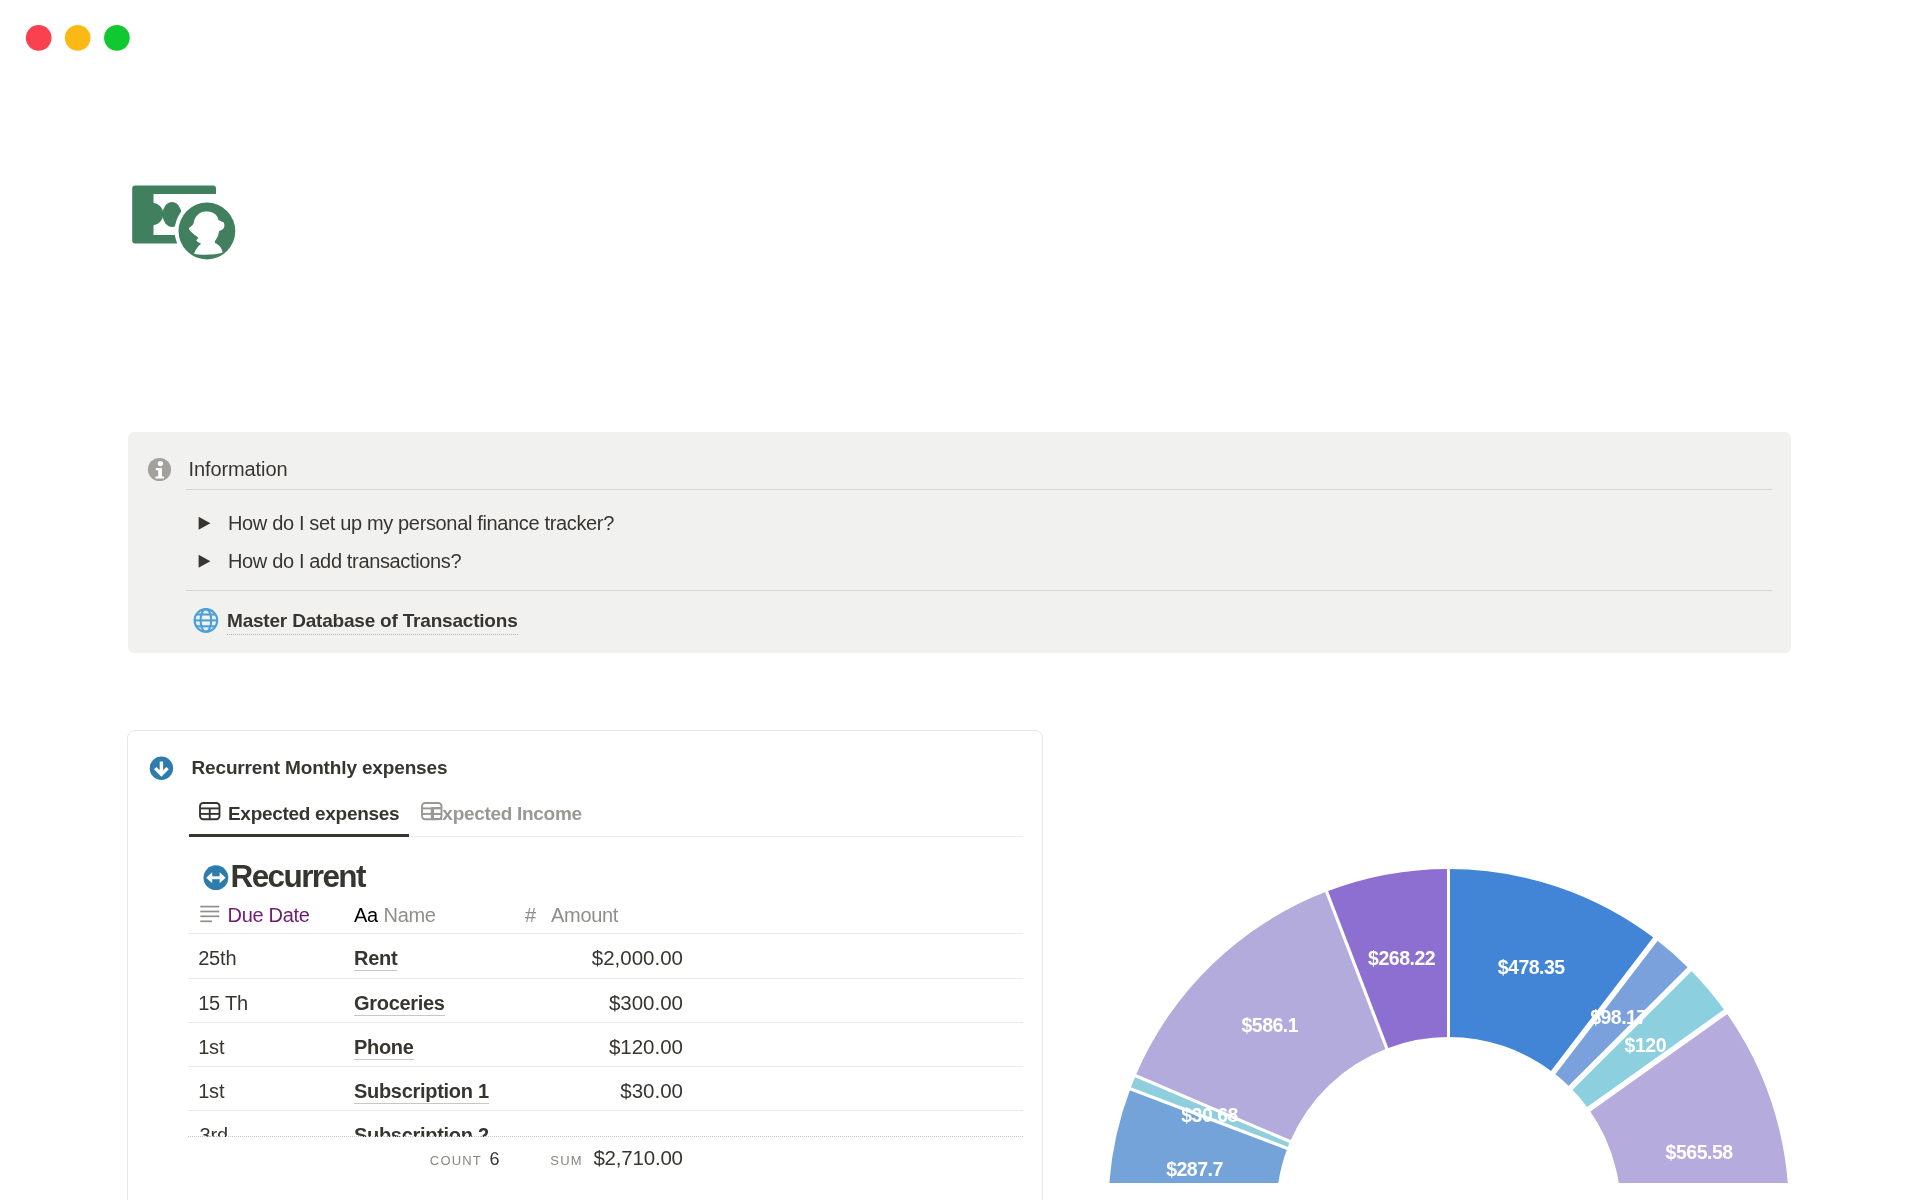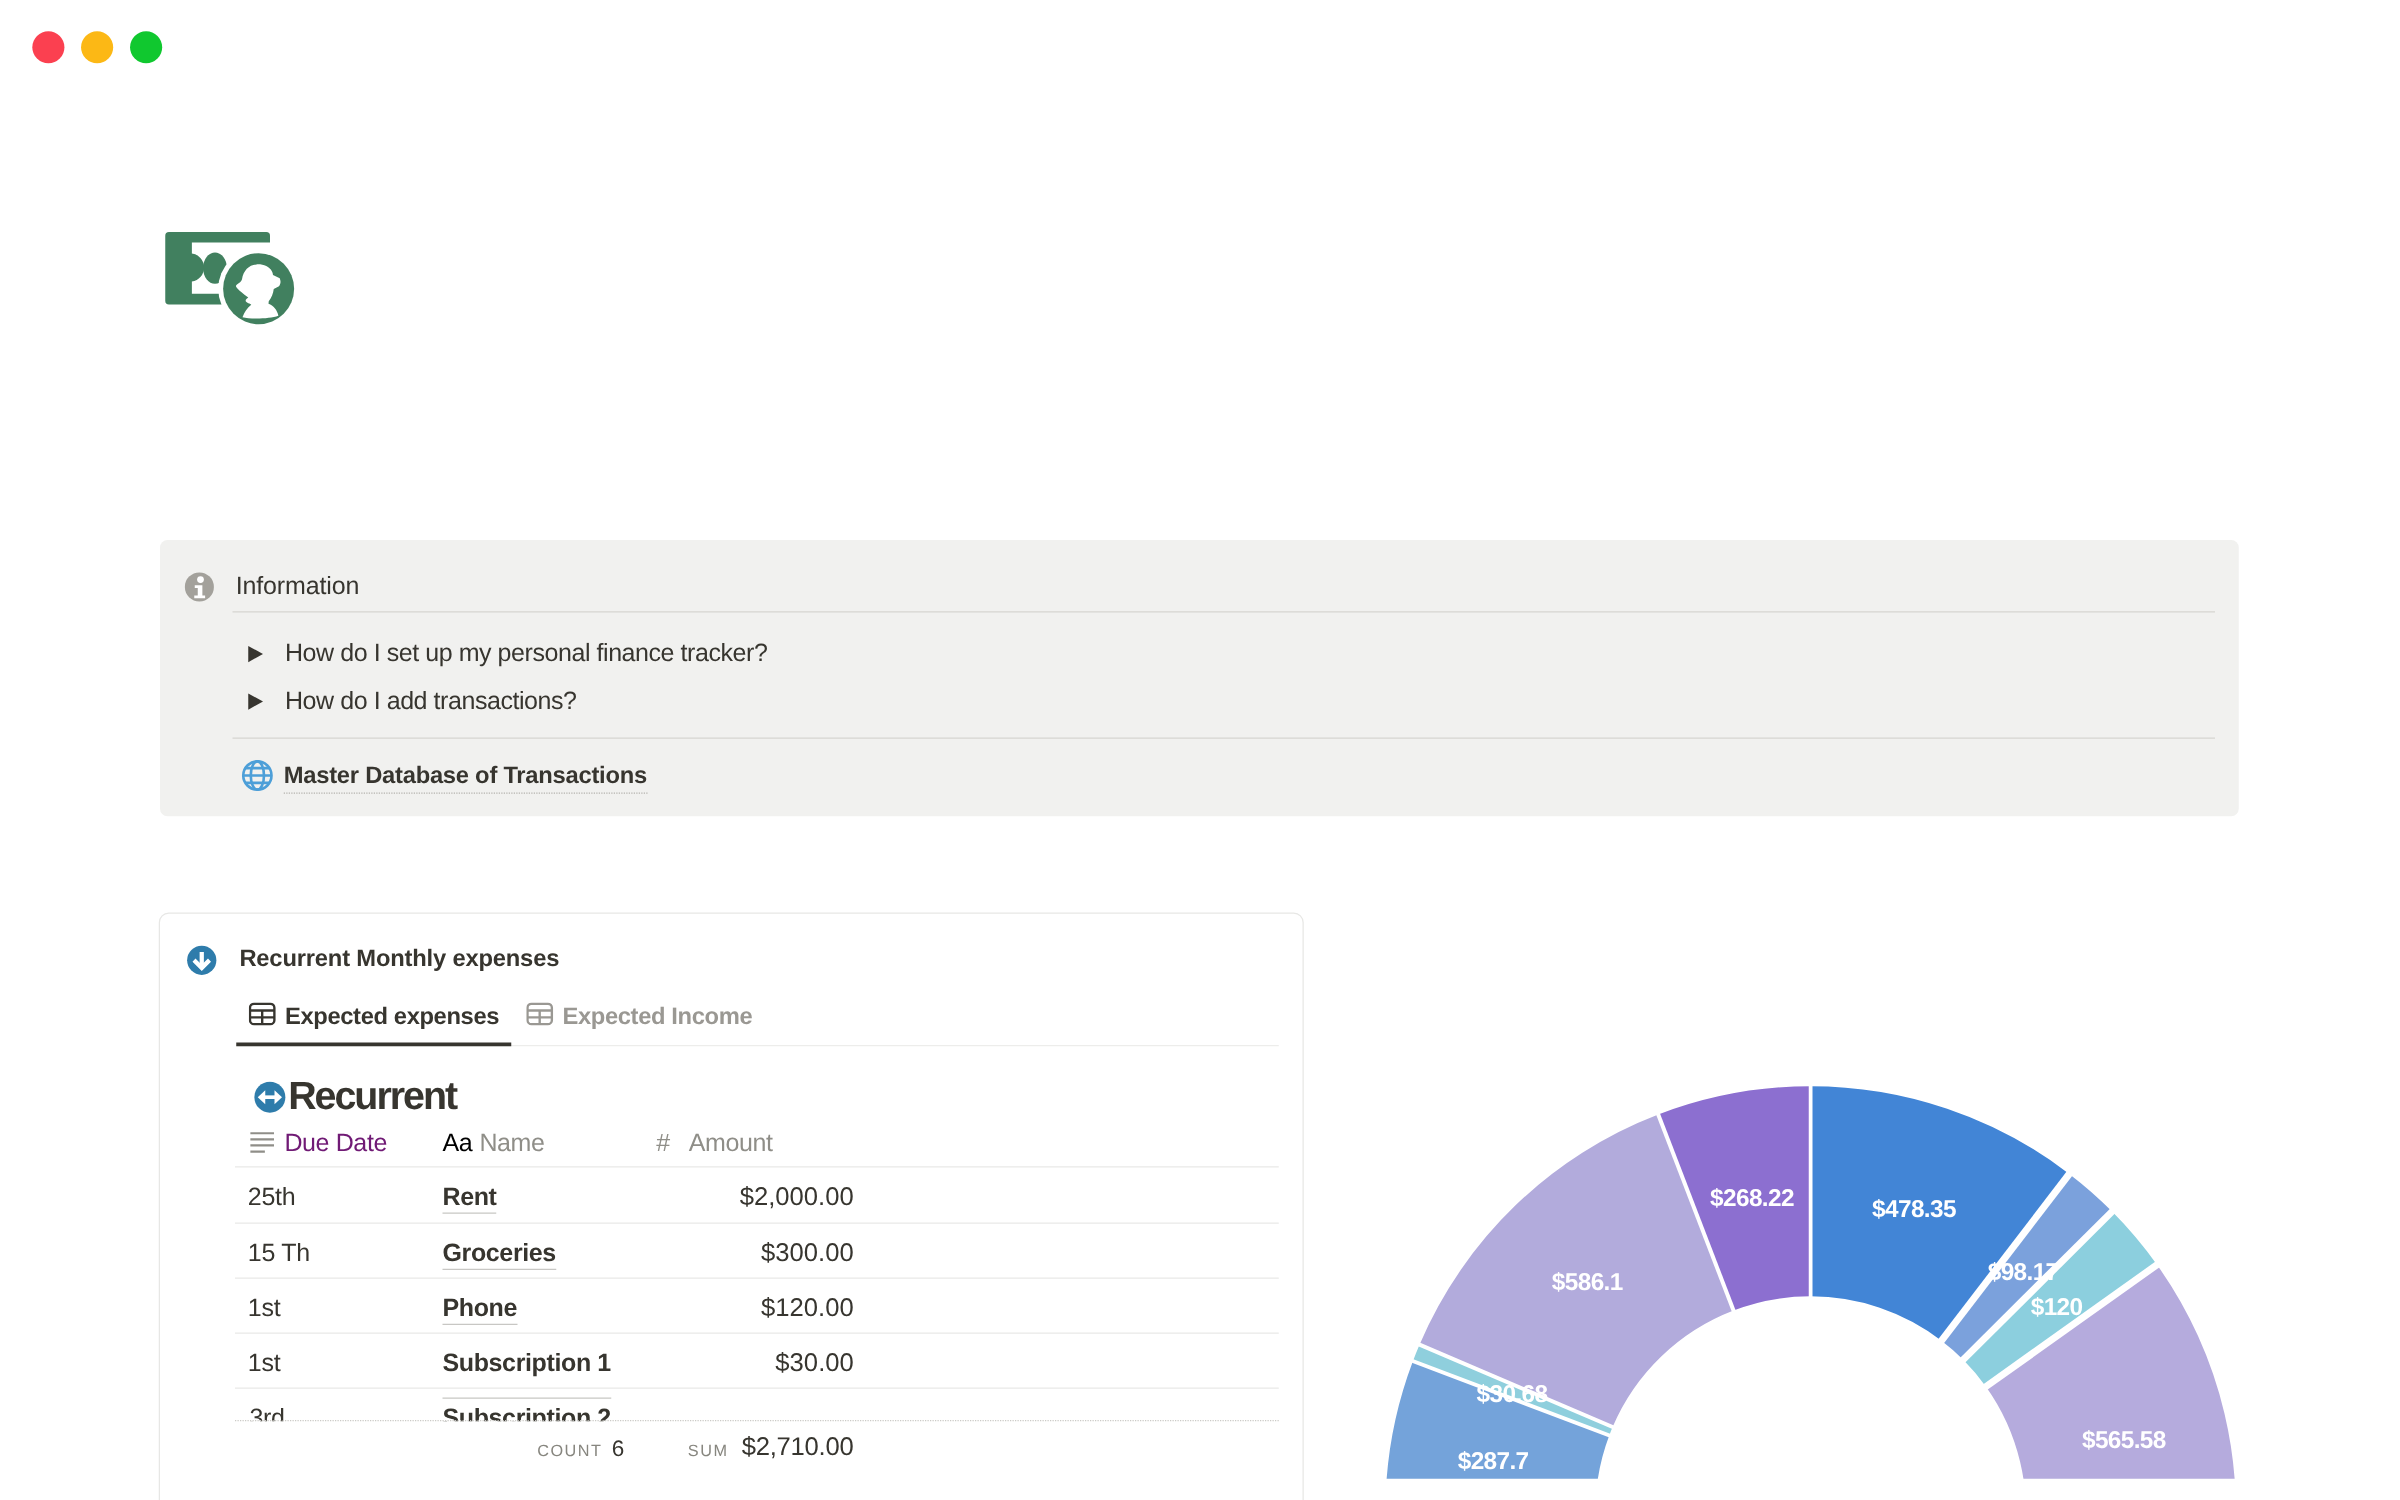--- a/index.html
+++ b/index.html
@@ -97,21 +97,21 @@
 </svg>
 <div class="abs" style="left:228px;top:803.4px;font-size:19px;font-weight:600;letter-spacing:-0.3px;line-height:21px;">Expected expenses</div>
 <svg class="abs" style="left:421px;top:801.5px" width="22" height="19" viewBox="0 0 22 19">
   <g fill="none" stroke="#9a9893" stroke-width="1.9">
     <rect x="1" y="1" width="19.5" height="16.3" rx="3.2"></rect>
     <line x1="1" y1="6.4" x2="20.5" y2="6.4"></line>
     <line x1="1" y1="11.9" x2="20.5" y2="11.9"></line>
     <line x1="10.75" y1="6.4" x2="10.75" y2="17.3"></line>
   </g>
 </svg>
-<div class="abs" style="left:450px;top:803.4px;font-size:19px;font-weight:600;letter-spacing:-0.3px;line-height:21px;color:#9a9893;">Expected Income</div>
+<div class="abs" style="left:430px;top:803.4px;font-size:19px;font-weight:600;letter-spacing:-0.3px;line-height:21px;color:#9a9893;">Expected Income</div>
 
 <svg class="abs" style="left:202.6px;top:864.5px" width="26" height="26" viewBox="0 0 26 26">
   <circle cx="12.9" cy="12.7" r="12.4" fill="#2e7cab"></circle>
   <rect x="7.7" y="11.3" width="10.6" height="2.9" fill="#fff"></rect>
   <polygon points="9.2,7.2 3.2,12.75 9.2,18.3" fill="#fff"></polygon>
   <polygon points="16.6,7.2 22.6,12.75 16.6,18.3" fill="#fff"></polygon>
 </svg>
 <div class="abs" style="left:230.5px;top:861.9px;font-size:31.5px;font-weight:bold;letter-spacing:-1.6px;line-height:28px;">Recurrent</div>
 
 <svg class="abs" style="left:199.5px;top:904.5px" width="20" height="19" viewBox="0 0 20 19">
@@ -140,21 +140,21 @@
 
 <div class="abs" style="left:198.2px;top:991.7px;font-size:20px;letter-spacing:-0.2px;line-height:22px;">15 Th</div>
 <div class="abs" style="left:354px;top:991.7px;font-size:20px;font-weight:bold;letter-spacing:-0.3px;line-height:22px;border-bottom:1.3px solid #c8c7c4;padding-bottom:1px;">Groceries</div>
 <div class="abs" style="left:520px;top:991.5px;width:163px;text-align:right;font-size:20.5px;letter-spacing:0px;line-height:22px;">$300.00</div>
 
 <div class="abs" style="left:198.2px;top:1036px;font-size:20px;letter-spacing:-0.2px;line-height:22px;">1st</div>
 <div class="abs" style="left:354px;top:1036px;font-size:20px;font-weight:bold;letter-spacing:-0.3px;line-height:22px;border-bottom:1.3px solid #c8c7c4;padding-bottom:1px;">Phone</div>
 <div class="abs" style="left:520px;top:1035.8px;width:163px;text-align:right;font-size:20.5px;letter-spacing:0px;line-height:22px;">$120.00</div>
 
 <div class="abs" style="left:198.2px;top:1080.1px;font-size:20px;letter-spacing:-0.2px;line-height:22px;">1st</div>
-<div class="abs" style="left:354px;top:1080.1px;font-size:20px;font-weight:bold;letter-spacing:-0.3px;line-height:22px;border-bottom:1.3px solid #c8c7c4;padding-bottom:16px;">Subscription 1</div>
+<div class="abs" style="left:354px;top:1080.1px;font-size:20px;font-weight:bold;letter-spacing:-0.3px;line-height:22px;border-bottom:1.3px solid #c8c7c4;padding-bottom:1px;">Subscription 1</div>
 <div class="abs" style="left:520px;top:1079.9px;width:163px;text-align:right;font-size:20.5px;letter-spacing:0px;line-height:22px;">$30.00</div>
 
 <div class="abs" style="left:188px;top:1110.1px;width:835px;height:27px;overflow:hidden;">
   <div class="abs" style="left:11.5px;top:13.6px;font-size:20px;letter-spacing:-0.2px;line-height:22px;">3rd</div>
   <div class="abs" style="left:166px;top:13.6px;font-size:20px;font-weight:bold;letter-spacing:-0.3px;line-height:22px;">Subscription 2</div>
   <div class="abs" style="left:332px;top:13.4px;width:163px;text-align:right;font-size:20.5px;letter-spacing:0px;line-height:22px;margin-top:37px;">$20.00</div>
 </div>
 <div class="abs" style="left:188px;top:1136.2px;width:835px;height:1px;border-top:1.6px dotted #cbcac6;"></div>
 
 <div class="abs" style="left:429.8px;top:1153px;font-size:13px;letter-spacing:1.2px;line-height:16px;color:#87867f;">COUNT</div>

